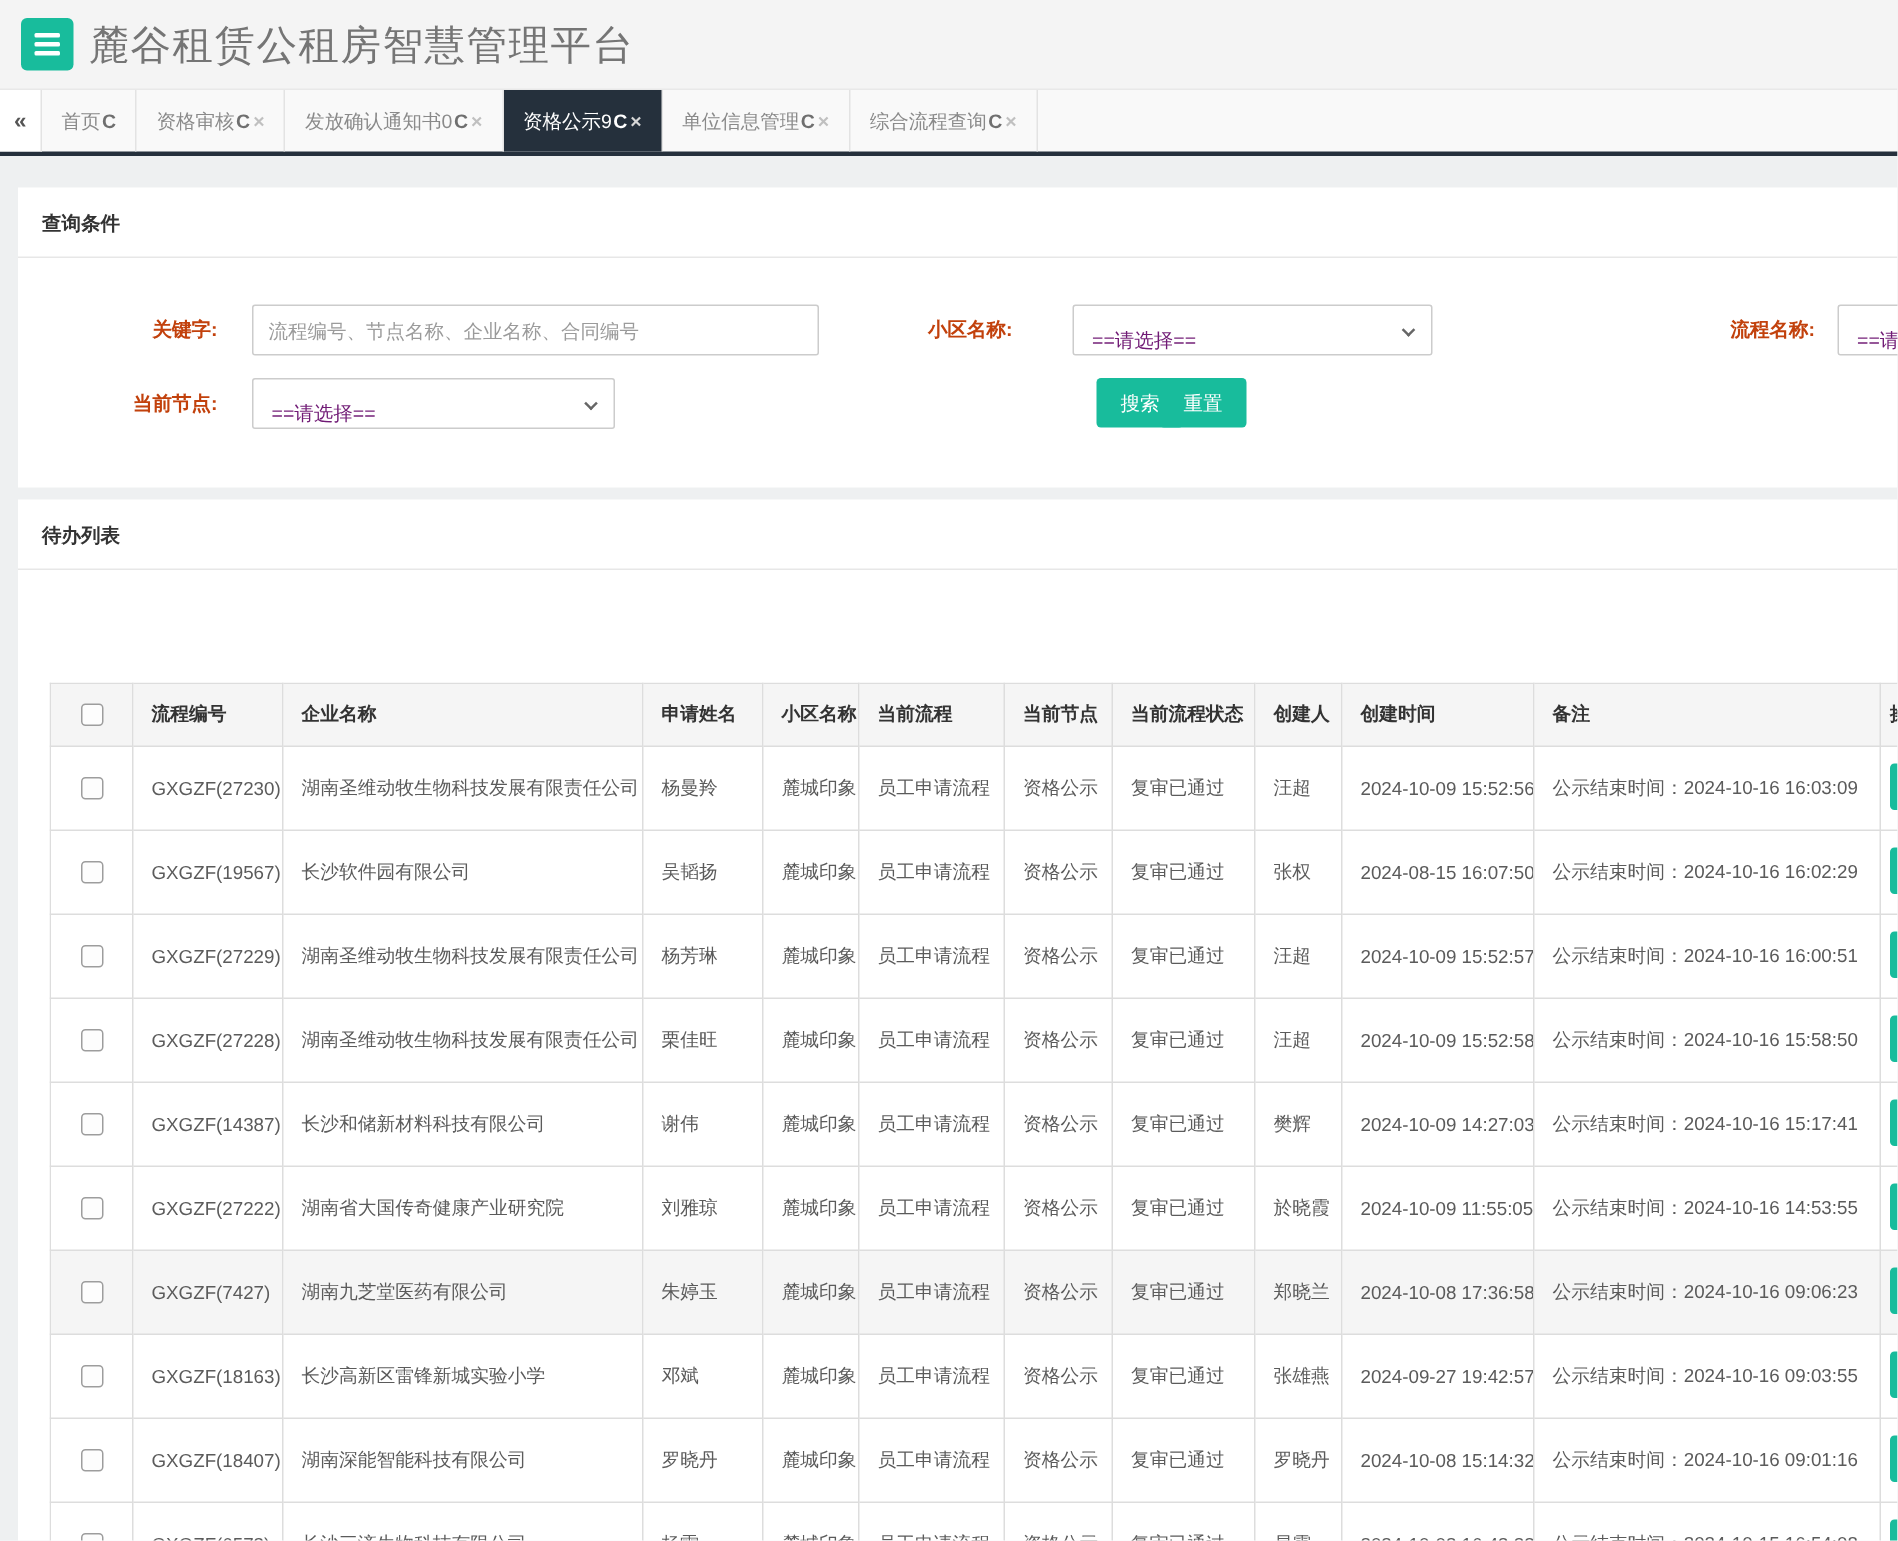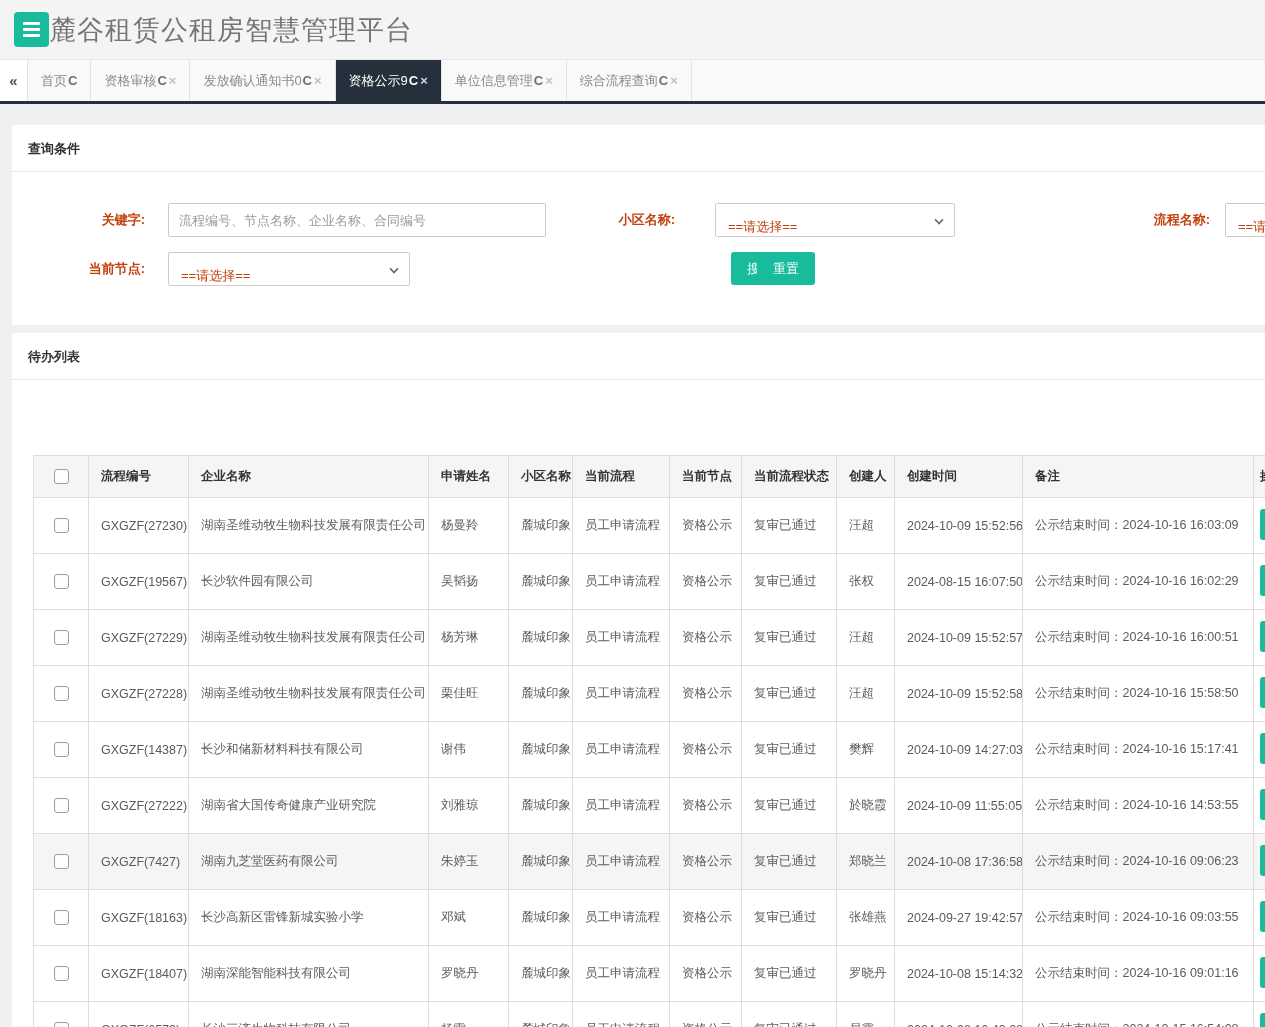--- a/index.html
+++ b/index.html
@@ -5,21 +5,21 @@
   * { margin:0; padding:0; box-sizing:border-box; }
   html,body { width:1265px; height:1027px; overflow:hidden;
     font-family:"Liberation Sans","DejaVu Sans",sans-serif; background:#eef0f1; }
 
   
   .app-header { height:60px; background:#f4f4f4; display:flex; align-items:center;
     padding-left:14px; border-bottom:1px solid #e8e8e8; }
   .burger { width:35px; height:35px; background:#18bc9c; border-radius:4px;
     display:flex; flex-direction:column; justify-content:center; align-items:center; gap:3px; cursor:pointer; }
   .burger i { display:block; width:17px; height:3px; background:#fff; border-radius:1px; }
-  .app-title { font-size:27px; font-weight:400; color:#757575; margin-left:0; letter-spacing:1px; }
+  .app-title { font-size:27px; font-weight:400; color:#757575; margin-left:10px; letter-spacing:1px; }
 
   
   .tabbar { height:44px; background:#f9f9f9; display:flex; align-items:stretch;
     border-bottom:3px solid #25303c; }
   .tab-collapse { width:28px; background:#fff; border-right:1px solid #e3e3e3;
     display:flex; align-items:center; justify-content:center; color:#555; font-size:15px;
     font-weight:bold; cursor:pointer; }
   .tabs { display:flex; align-items:stretch; }
   .tab { display:flex; align-items:center; padding:0 13px; border-right:1px solid #e3e3e3;
     font-size:13px; color:#8a8a8a; cursor:pointer; white-space:nowrap; }
@@ -32,21 +32,21 @@
   
   .panel { background:#fff; margin-left:12px; }
   .query-panel { margin-top:21px; }
   .panel-heading { padding:15px 16px 13px 16px; border-bottom:1px solid #e7e7e7;
     font-size:13px; font-weight:bold; color:#333; }
   .query-panel .panel-body { position:relative; height:153px; }
 
   .f-label { position:absolute; height:34px; line-height:34px; font-size:13px;
     font-weight:bold; color:#c2410c; text-align:right; }
   .f-input, .f-select { position:absolute; height:34px; border:1px solid #ccc;
-    border-radius:2px; background:#fff; font-size:13px; color:#c2410c; }
+    border-radius:2px; background:#fff; font-size:13px; color:#701a75; }
   .f-input { padding:0 10px; font-family:"Liberation Sans","DejaVu Sans",sans-serif; }
   .f-input::placeholder { color:#9b9b9b; opacity:1; }
   .f-select { display:flex; align-items:flex-end; padding:0 26px 0 12px; cursor:pointer; }
   .chevron { position:absolute; right:11px; top:12px; width:8px; height:8px;
     border-right:2px solid #666; border-bottom:2px solid #666; transform:rotate(45deg) scale(.8); }
   .btn-green { position:absolute; height:33px; padding:0 16px; background:#18bc9c;
     color:#fff; border:none; border-radius:3px; font-size:13px; cursor:pointer;
     font-family:"Liberation Sans","DejaVu Sans",sans-serif; }
 
   
@@ -129,21 +129,21 @@
       <span>==请选择==</span>
 
     </div>
 
     <label class="f-label" style="left:0; top:80px; width:133px;">当前节点:</label>
     <div class="f-select" style="left:156px; top:80px; width:242px;">
       <span>==请选择==</span>
       <span class="chevron"></span>
     </div>
     <button class="btn-green" style="left:719px; top:80px;">搜索</button>
-    <button class="btn-green" style="left:745px; top:80px;">重置</button>
+    <button class="btn-green" style="left:761px; top:80px;">重置</button>
   </div>
 </section>
 
 <section class="panel todo-panel">
   <div class="panel-heading">待办列表</div>
   <div class="panel-body">
     <div class="table-clip">
       <table>
         <colgroup id="colgroup">
             <col style="width: 55px;">

